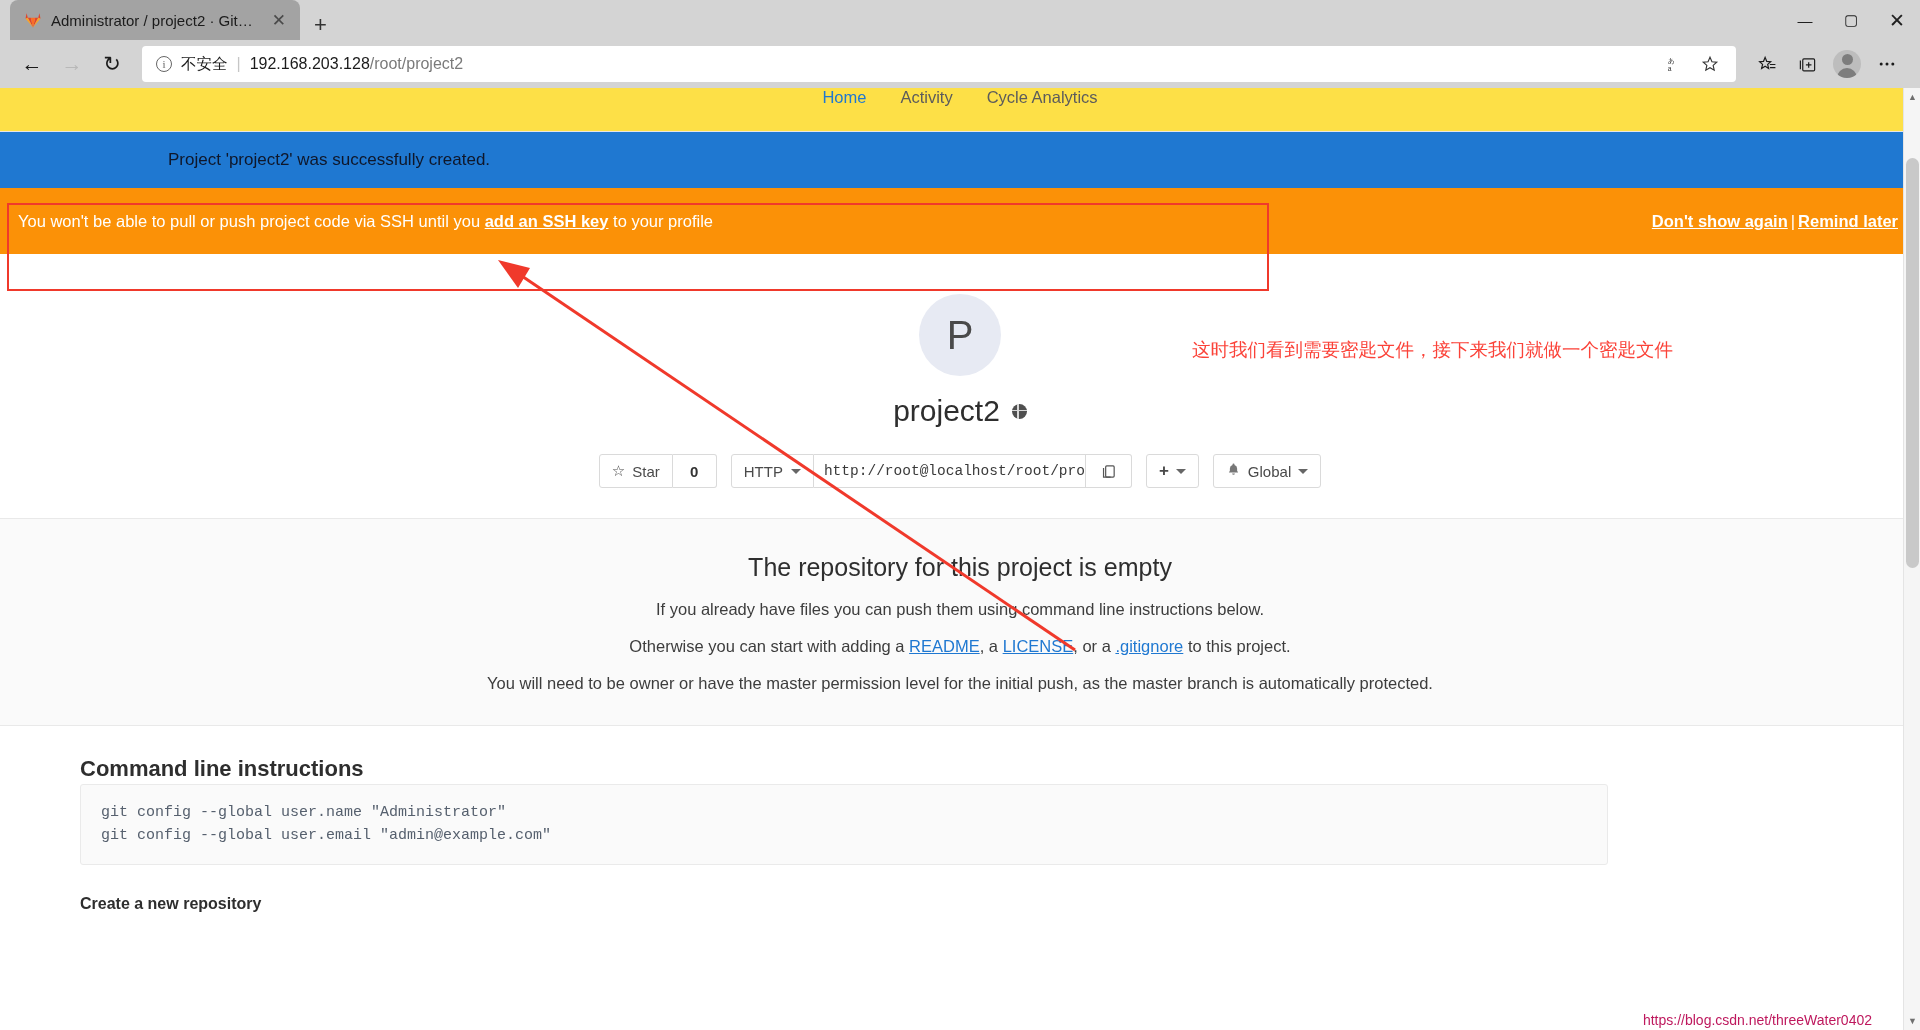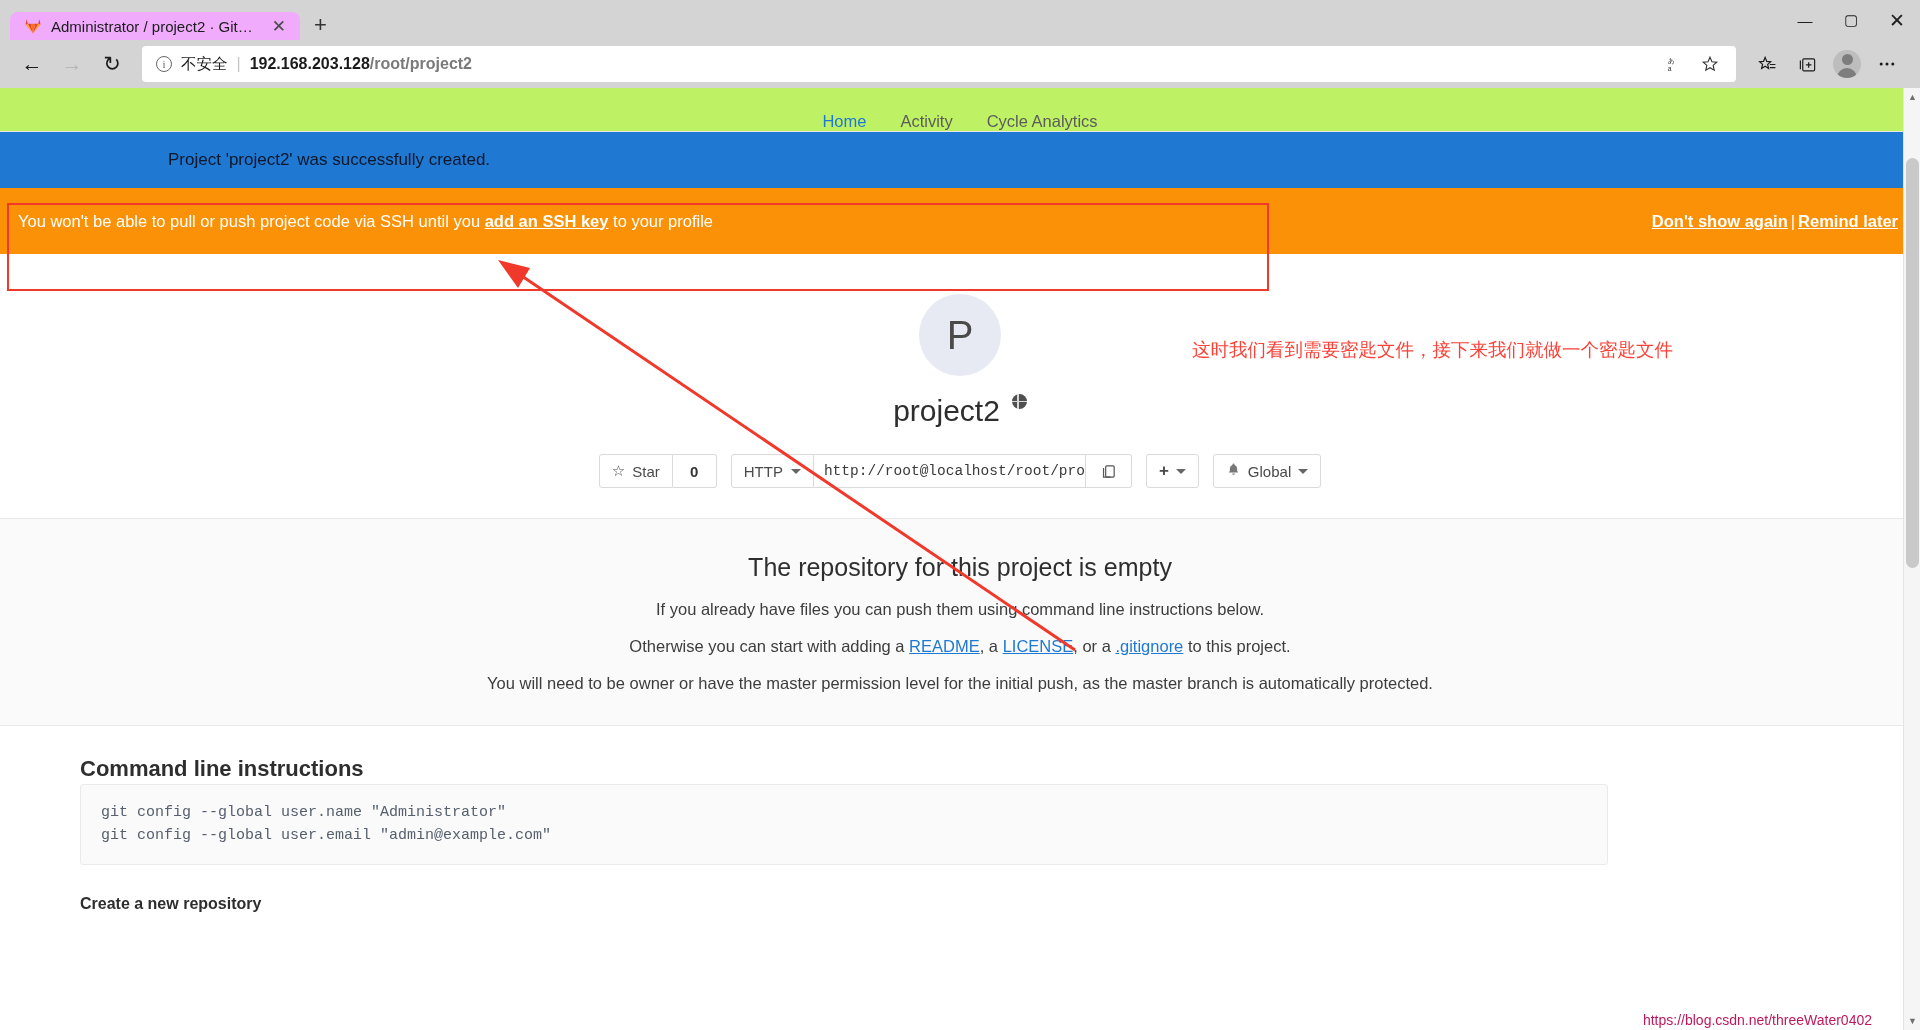--- a/index.html
+++ b/index.html
@@ -7,21 +7,21 @@
     width: 1920px; height: 1030px;
     font-family: "Liberation Sans", sans-serif;
     background: #ffffff; overflow: hidden;
   }
   body { position: relative; }
 
   
   .browser-chrome { background: #d4d4d4; width: 1920px; height: 88px; position: relative; }
   .tabstrip { height: 40px; display: flex; align-items: flex-end; padding-left: 10px; }
   .tab {
-    background: #f0abfc; height: 28px; min-width: 290px; max-width: 290px;
+    background: #a3a3a3; height: 40px; min-width: 290px; max-width: 290px;
     border-radius: 8px 8px 0 0; display: flex; align-items: center;
     padding: 0 10px 0 14px; gap: 9px; position: relative;
   }
   .tab-favicon { width: 18px; height: 18px; flex: 0 0 18px; position: relative; }
   .tab-title {
     font-size: 15px; color: #1b1b1b; white-space: nowrap;
     overflow: hidden; text-overflow: ellipsis; flex: 1;
   }
   .tab-close { font-size: 17px; color: #4a4a4a; line-height: 1; padding: 2px 4px; }
   .newtab { font-size: 22px; color: #333; padding: 0 14px 4px 14px; line-height: 1; }
@@ -38,36 +38,36 @@
     display: flex; align-items: center; padding: 0 10px 0 14px; margin: 0 8px;
     gap: 9px; min-width: 0;
   }
   .info-circle {
     width: 16px; height: 16px; border: 1.4px solid #666; border-radius: 50%;
     display: flex; align-items: center; justify-content: center;
     font-size: 11px; color: #666; font-family: "Liberation Serif", serif; flex: 0 0 16px;
   }
   .secure-label { font-size: 15.5px; color: #1b1b1b; white-space: nowrap; }
   .omni-sep { color: #c6c6c6; font-size: 16px; }
-  .url-text { font-size: 16px; color: #1b1b1b; white-space: nowrap; flex: 1; font-weight: bold; }
+  .url-text { font-size: 16px; color: #1b1b1b; white-space: nowrap; flex: 1; }
   .url-text .path { color: #7a7a7a; }
   .omni-actions { display: flex; align-items: center; gap: 2px; }
   .omni-btn { width: 32px; height: 32px; display: flex; align-items: center; justify-content: center; color: #333; }
   .toolbar-right { display: flex; align-items: center; gap: 2px; }
   .tb-btn { width: 38px; height: 36px; display: flex; align-items: center; justify-content: center; color: #1b1b1b; }
   .avatar-btn { width: 28px; height: 28px; border-radius: 50%; background: #bdbdbd; position: relative; overflow: hidden; }
   .avatar-btn::before { content: ""; position: absolute; width: 11px; height: 11px; border-radius: 50%; background: #7d7d7d; top: 4px; left: 8.5px; }
   .avatar-btn::after { content: ""; position: absolute; width: 20px; height: 11px; border-radius: 10px 10px 0 0; background: #7d7d7d; bottom: -1px; left: 4px; }
 
   
   .page { width: 1920px; height: 942px; background: #fff; position: relative; overflow: hidden; }
 
   .gl-nav {
-    height: 44px; background: #bef264; border-bottom: 1px solid #e5e5e5;
-    display: flex; align-items: flex-end; justify-content: center; gap: 34px;
+    height: 44px; background: #fde047; border-bottom: 1px solid #e5e5e5;
+    display: flex; align-items: flex-start; justify-content: center; gap: 34px;
   }
   .gl-nav-item { font-size: 16.5px; color: #5c5c5c; }
   .gl-nav-item.active { color: #1f78d1; }
 
   .flash-success {
     background: #1f78d1; height: 56px; display: flex; align-items: center;
     padding-left: 168px; color: #0f172a; font-size: 17px;
   }
 
   .ssh-banner {
@@ -92,21 +92,21 @@
   }
 
   .project-head { padding-top: 40px; display: flex; flex-direction: column; align-items: center; }
   .proj-avatar {
     width: 82px; height: 82px; border-radius: 50%; background: #e7eaf3;
     display: flex; align-items: center; justify-content: center;
     font-size: 40px; color: #4a4a4a; font-weight: 300;
   }
   .proj-title {
     margin-top: 18px; font-size: 30px; color: #2e2e2e; font-weight: 400;
-    display: flex; gap: 12px;
+    display: flex; align-items: center; gap: 12px;
   }
   .globe-icon { width: 15px; height: 15px; border-radius: 50%; background: #4f4f4f; position: relative; display:inline-block; }
   .globe-icon::after { content:""; position:absolute; left:5.5px; top:0; width:1.3px; height:15px; background:#d8d8d8; }
   .globe-icon::before { content:""; position:absolute; left:0; top:6.5px; width:15px; height:1.3px; background:#d8d8d8; }
 
   .proj-toolbar { margin-top: 26px; display: flex; align-items: center; justify-content: center; gap: 14px; }
   .btn-group { display: flex; align-items: center; }
   .btn {
     height: 34px; border: 1px solid #dadada; background: #fff; border-radius: 3px;
     display: flex; align-items: center; gap: 7px; padding: 0 12px;

